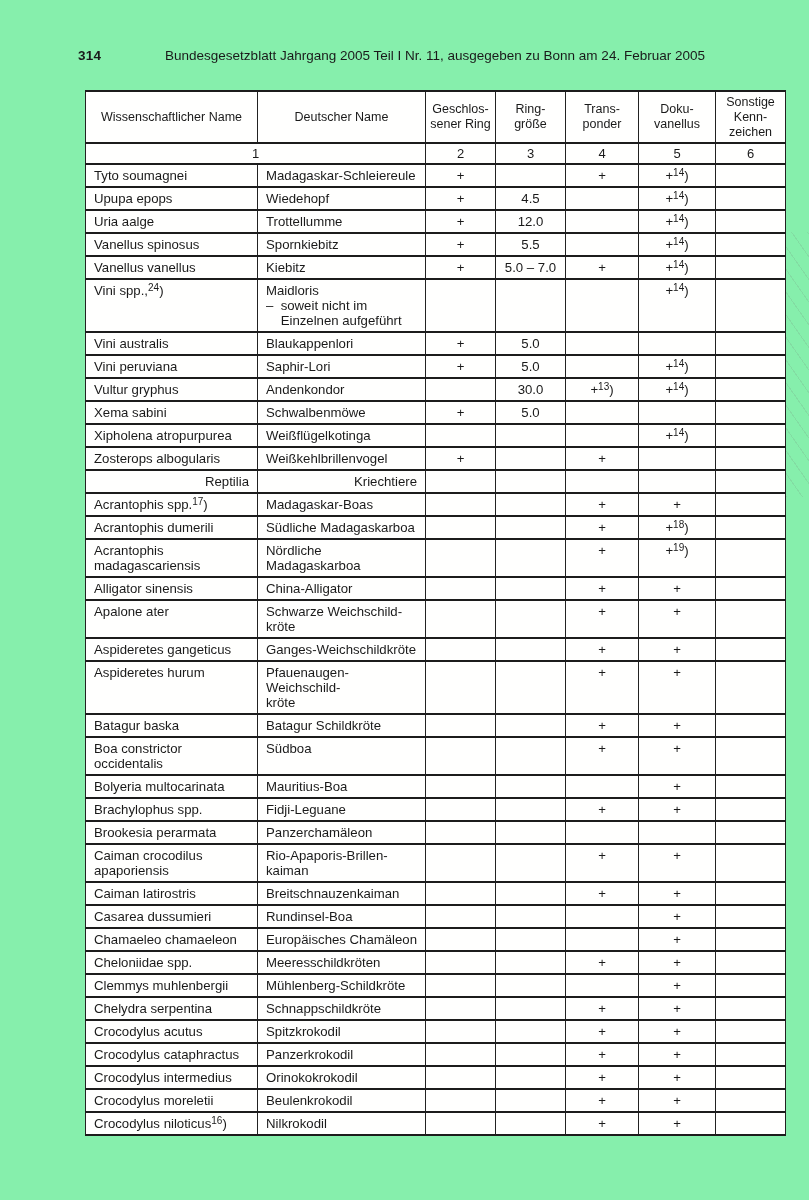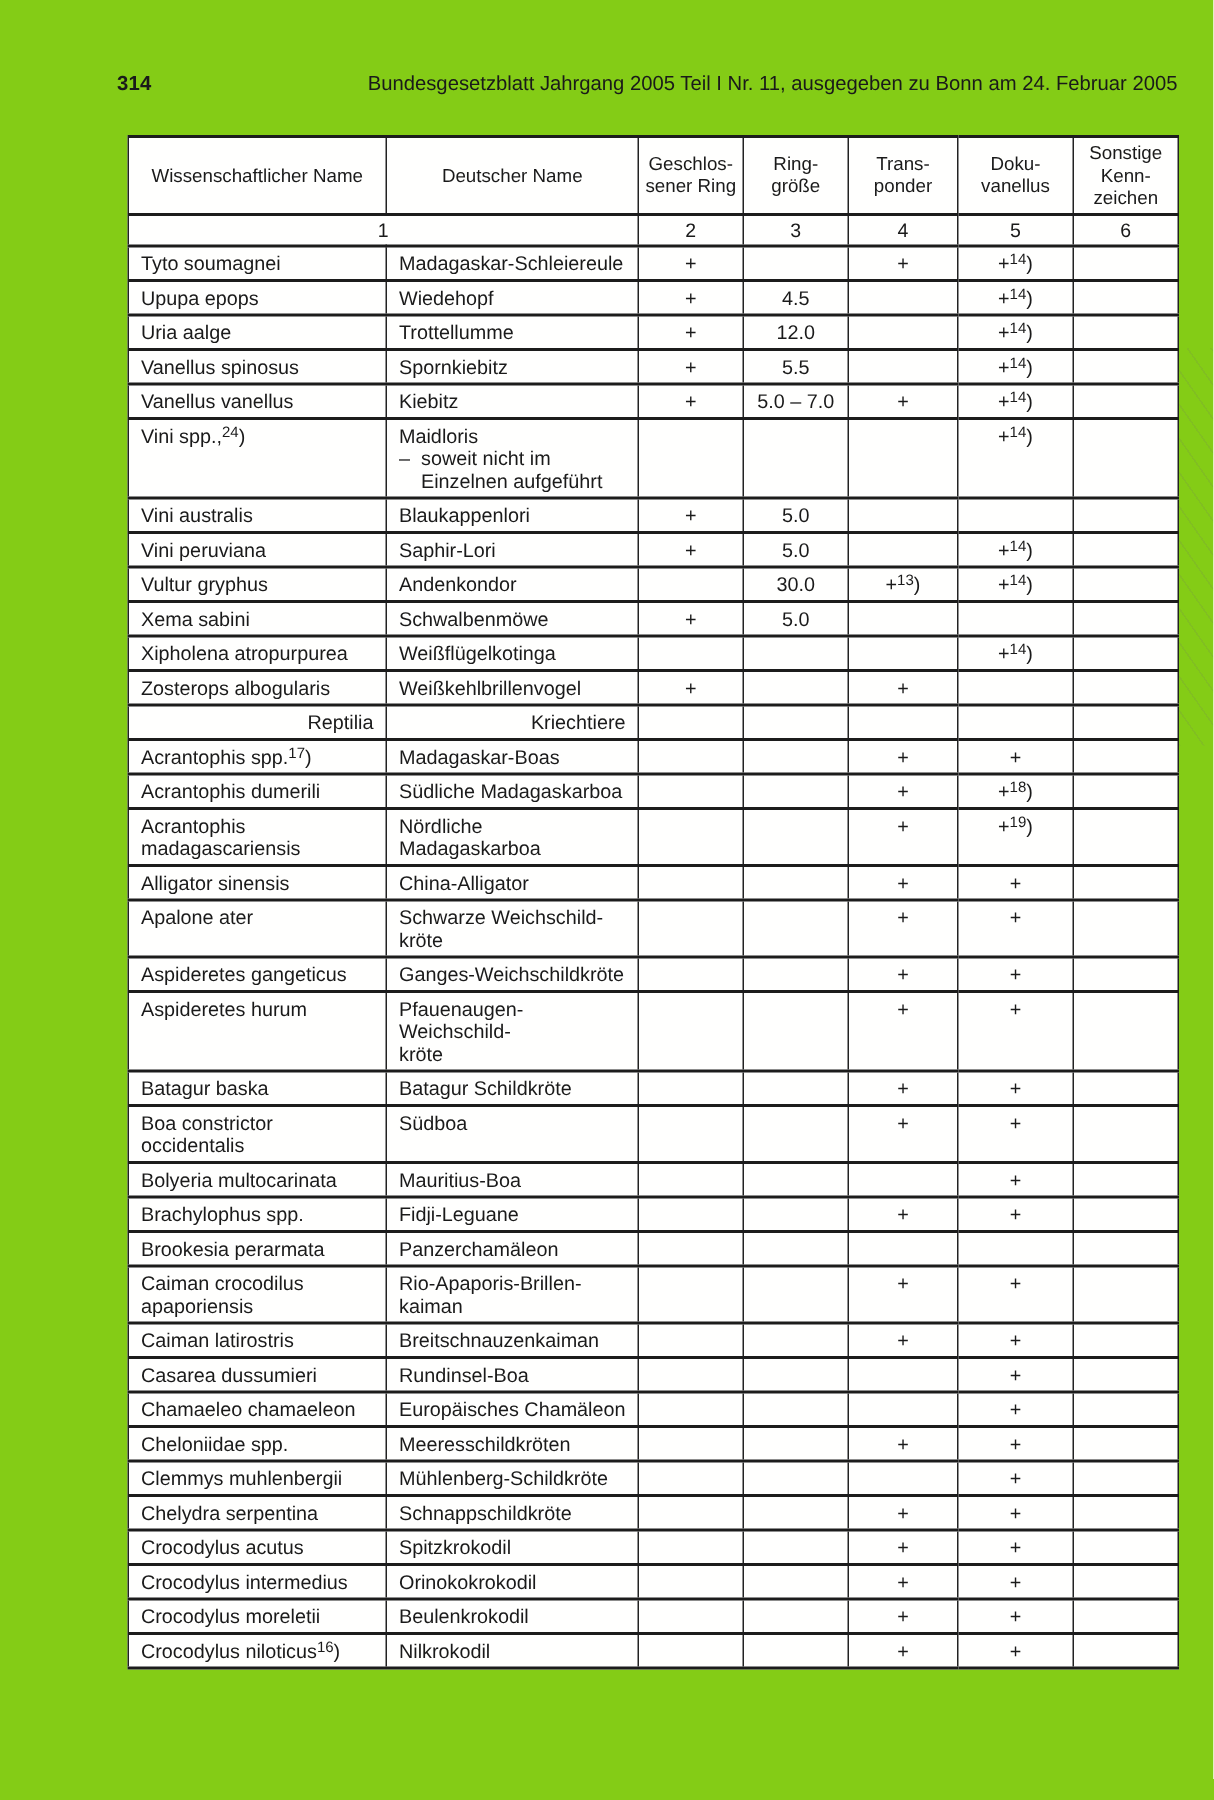--- a/index.html
+++ b/index.html
@@ -1,24 +1,24 @@
 <!DOCTYPE html>
 <html><head>
 <meta charset="utf-8">
 <style>
   html,body { margin:0; padding:0; background:#ffffff; }
   .page {
     position:relative; width:809px; height:1200px;
-    background:#84cc16; overflow:hidden;
+    background:#86efac; overflow:hidden;
     font-family:"Liberation Sans","DejaVu Sans",sans-serif;
     color:#1a1a1a;
   }
   .page-header { position:absolute; top:48px; left:85px; width:700px; height:18px; }
   .page-number { position:absolute; left:-7px; top:0; font-weight:bold; font-size:13.5px; letter-spacing:0.2px; }
-  .page-title  { display:block; text-align:right; font-size:13.5px; }
+  .page-title  { display:block; text-align:center; font-size:13.5px; }
 
   table.main {
     position:absolute; top:90px; left:85px; width:700px;
     border-collapse:collapse; table-layout:fixed;
     background:#fffffe;
   }
   table.main th, table.main td {
     border-left:1px solid #222;
     border-right:1px solid #222;
     border-top:2px solid #1c1c1c;
@@ -398,20 +398,29 @@
         <tr>
           <td>Crocodylus acutus</td>
           <td>Spitzkrokodil</td>
           <td class="c"></td>
           <td class="c"></td>
           <td class="c">+</td>
           <td class="c">+</td>
           <td class="c"></td>
         </tr>
         <tr>
+          <td>Crocodylus cataphractus</td>
+          <td>Panzerkrokodil</td>
+          <td class="c"></td>
+          <td class="c"></td>
+          <td class="c">+</td>
+          <td class="c">+</td>
+          <td class="c"></td>
+        </tr>
+        <tr>
           <td>Crocodylus intermedius</td>
           <td>Orinokokrokodil</td>
           <td class="c"></td>
           <td class="c"></td>
           <td class="c">+</td>
           <td class="c">+</td>
           <td class="c"></td>
         </tr>
         <tr>
           <td>Crocodylus moreletii</td>

